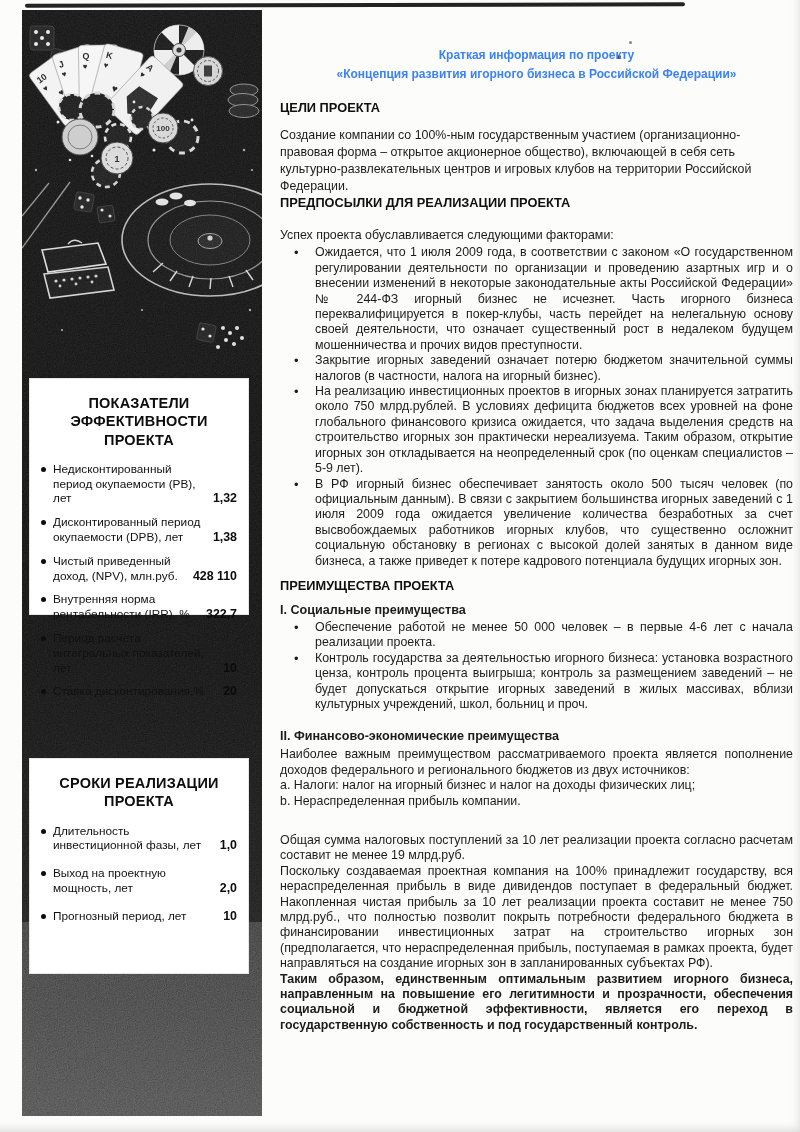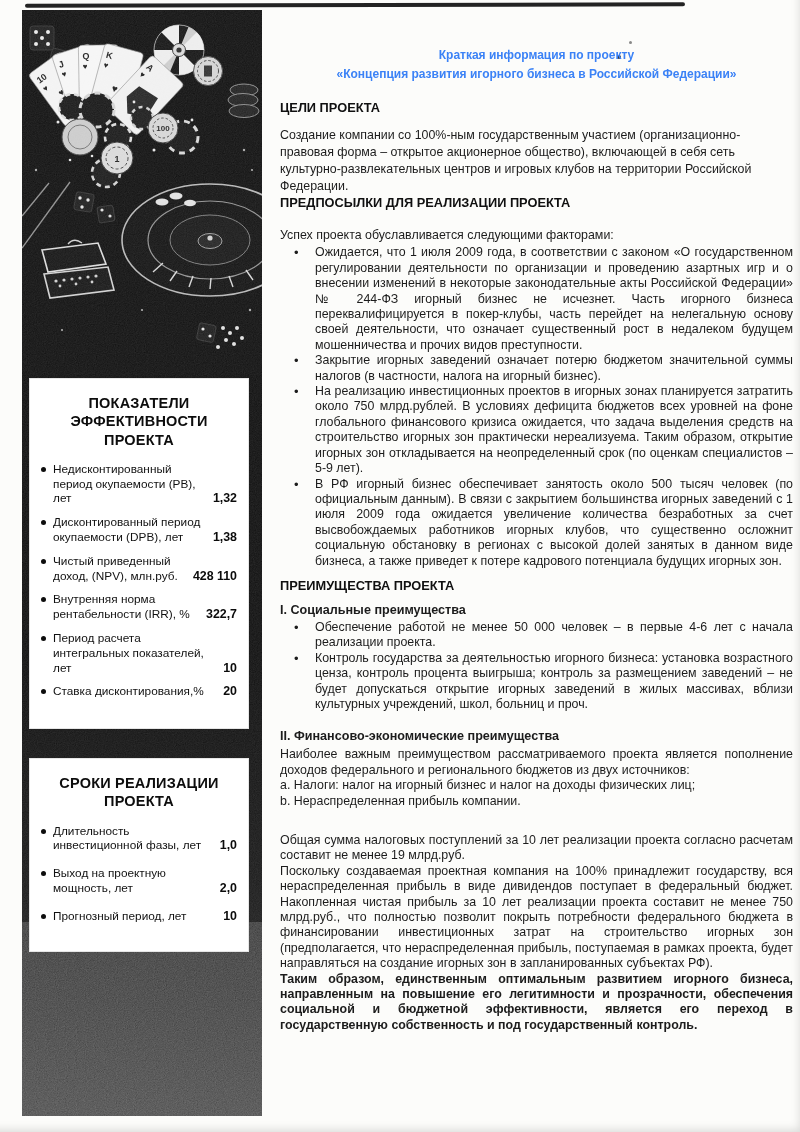--- a/index.html
+++ b/index.html
@@ -21,22 +21,22 @@
     background:linear-gradient(180deg,#050505 0%,#060606 58%,#101010 78%,#1d1d1d 90%,#2b2b2b 100%);
   }
   .strip .noise{position:absolute; left:0; top:0; z-index:1; pointer-events:none;}
   .photo{position:absolute; left:0; top:0; z-index:0; display:block;}
   
   .metric-box{
     position:absolute; left:7px; width:220px; z-index:2;
     background:#ffffff; box-sizing:border-box; padding:12px 11px 10px;
     box-shadow:0 0 0 1px #e6e6e6 inset;
   }
-  #perf-box{top:368px; height:351px;}
-  #time-box{top:748px; height:194px;}
+  #perf-box{top:368px; height:237px;}
+  #time-box{top:748px; height:216px;}
   .box-title{font-weight:bold; font-size:14.5px; line-height:1.26; text-align:center;
     margin:4px 2px 13px; letter-spacing:.2px; color:#0d0d0d;}
   .metric-item{display:flex; gap:7px; margin:0 1px 9px; font-size:11.8px; line-height:14.8px;}
   #time-box .metric-item{margin-bottom:13px;}
   .metric-dot{flex:0 0 auto; width:5px; height:5px; border-radius:50%; background:#0d0d0d; margin-top:5px;}
   .metric-label{flex:1 1 auto; color:#111;}
   .metric-value{flex:0 0 auto; align-self:flex-end; font-weight:bold; font-size:12.4px;
     white-space:nowrap; color:#0b0b0b;}
   
   .main{position:absolute; left:280px; top:38px; width:513px;

